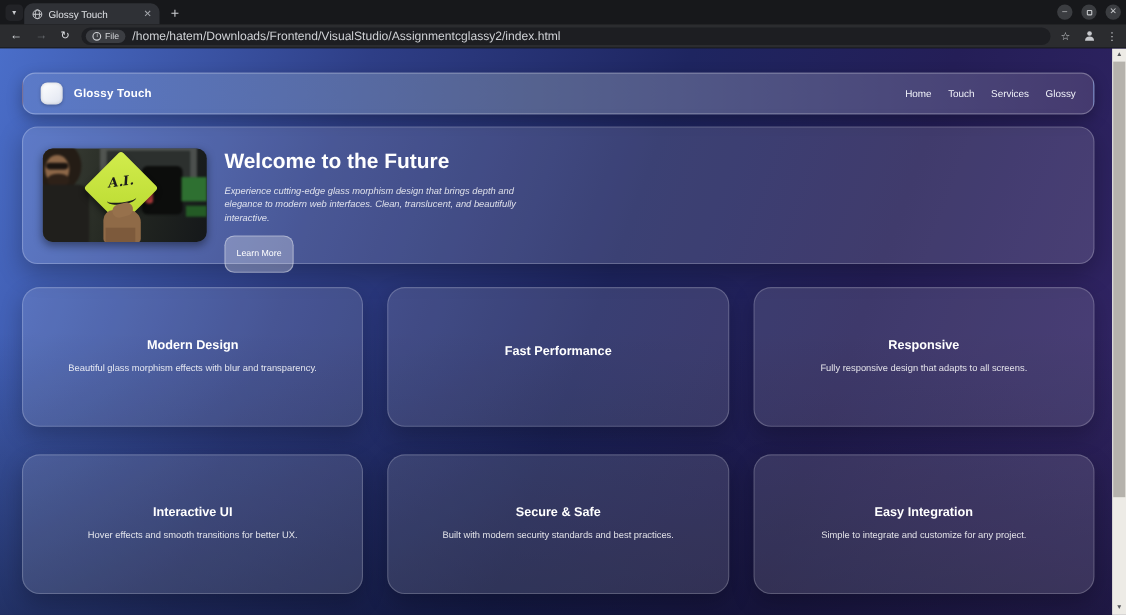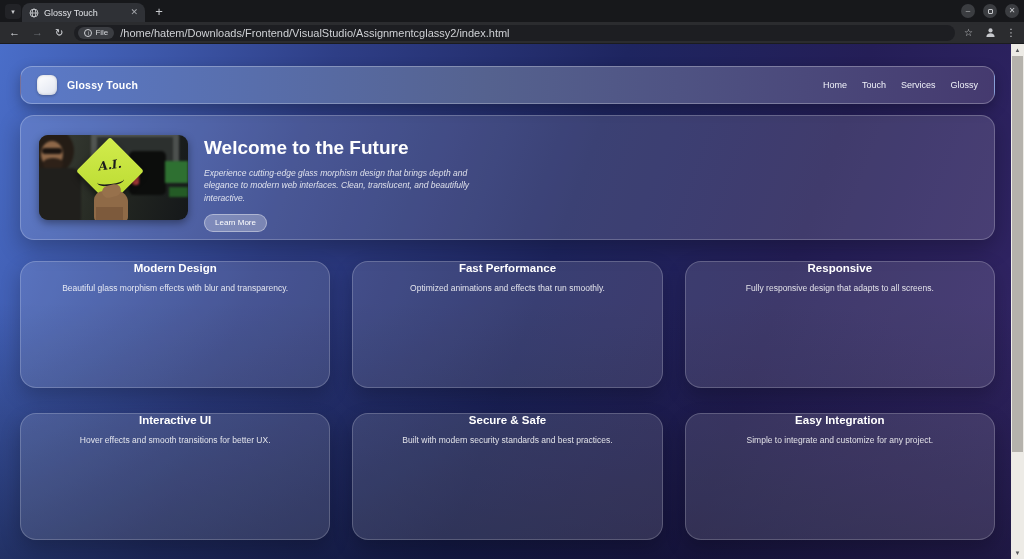--- a/index.html
+++ b/index.html
@@ -97,29 +97,29 @@
      border-bottom:2px solid #1c1c1c; border-radius:50%; transform:rotate(-7deg); }
   .hand{ position:absolute; left:55px; top:56px; width:34px; height:30px; background:#8f6a47;
      border-radius:9px 11px 4px 4px; }
   .thumb{ position:absolute; left:63px; top:50px; width:19px; height:12px; background:#97714c;
      border-radius:6px; transform:rotate(-14deg); }
   .arm{ position:absolute; left:57px; top:72px; width:27px; height:13px; background:#7d5a3c; }
 
   .hero-text{ padding-top:2px; }
   .hero-title{ color:#ffffff; font-size:19px; font-weight:bold; }
   .hero-desc{ color:rgba(255,255,255,0.82); font-size:8.5px; line-height:1.45; width:272px; margin-top:8px;font-style:italic; }
-  .hero-btn{ margin-top:10px; width:63px; height:18px; border-radius:9px; border:1px solid rgba(255,255,255,0.38);
+  .hero-btn{ margin-top:10px; width:63px; height:34px; border-radius:9px; border:1px solid rgba(255,255,255,0.38);
      background:rgba(255,255,255,0.28); color:#ffffff; font-size:8px;
      display:flex; align-items:center; justify-content:center; font-family:"Liberation Sans", sans-serif; }
 
   
   .grid{ margin-top:21px; display:grid; grid-template-columns:repeat(3, 1fr); column-gap:22px; row-gap:25px; }
   .card{ height:127px; border-radius:16px; background:rgba(255,255,255,0.12);
      border:1px solid rgba(255,255,255,0.2); box-shadow:0 8px 20px rgba(0,0,0,0.22);
-     display:flex; flex-direction:column; align-items:center; 
+     display:flex; flex-direction:column; align-items:center; justify-content:center;
      text-align:center; padding:0 26px; }
   .card-title{ color:#ffffff; font-size:11.5px; font-weight:bold; margin-bottom:9px; }
   .card-desc{ color:rgba(255,255,255,0.85); font-size:8.5px; line-height:1.4; }
 </style>
 </head>
 <body>
 
 <div class="stage">
 
   <div class="tabstrip">
@@ -218,21 +218,20 @@
         </div>
       </div>
 
       <div class="grid">
         <div class="card">
           <div class="card-title">Modern Design</div>
           <div class="card-desc">Beautiful glass morphism effects with blur and transparency.</div>
         </div>
         <div class="card">
           <div class="card-title">Fast Performance</div>
-          <div class="card-desc">Optimized animations and effects that run smoothly.</div>
         </div>
         <div class="card">
           <div class="card-title">Responsive</div>
           <div class="card-desc">Fully responsive design that adapts to all screens.</div>
         </div>
         <div class="card">
           <div class="card-title">Interactive UI</div>
           <div class="card-desc">Hover effects and smooth transitions for better UX.</div>
         </div>
         <div class="card">

